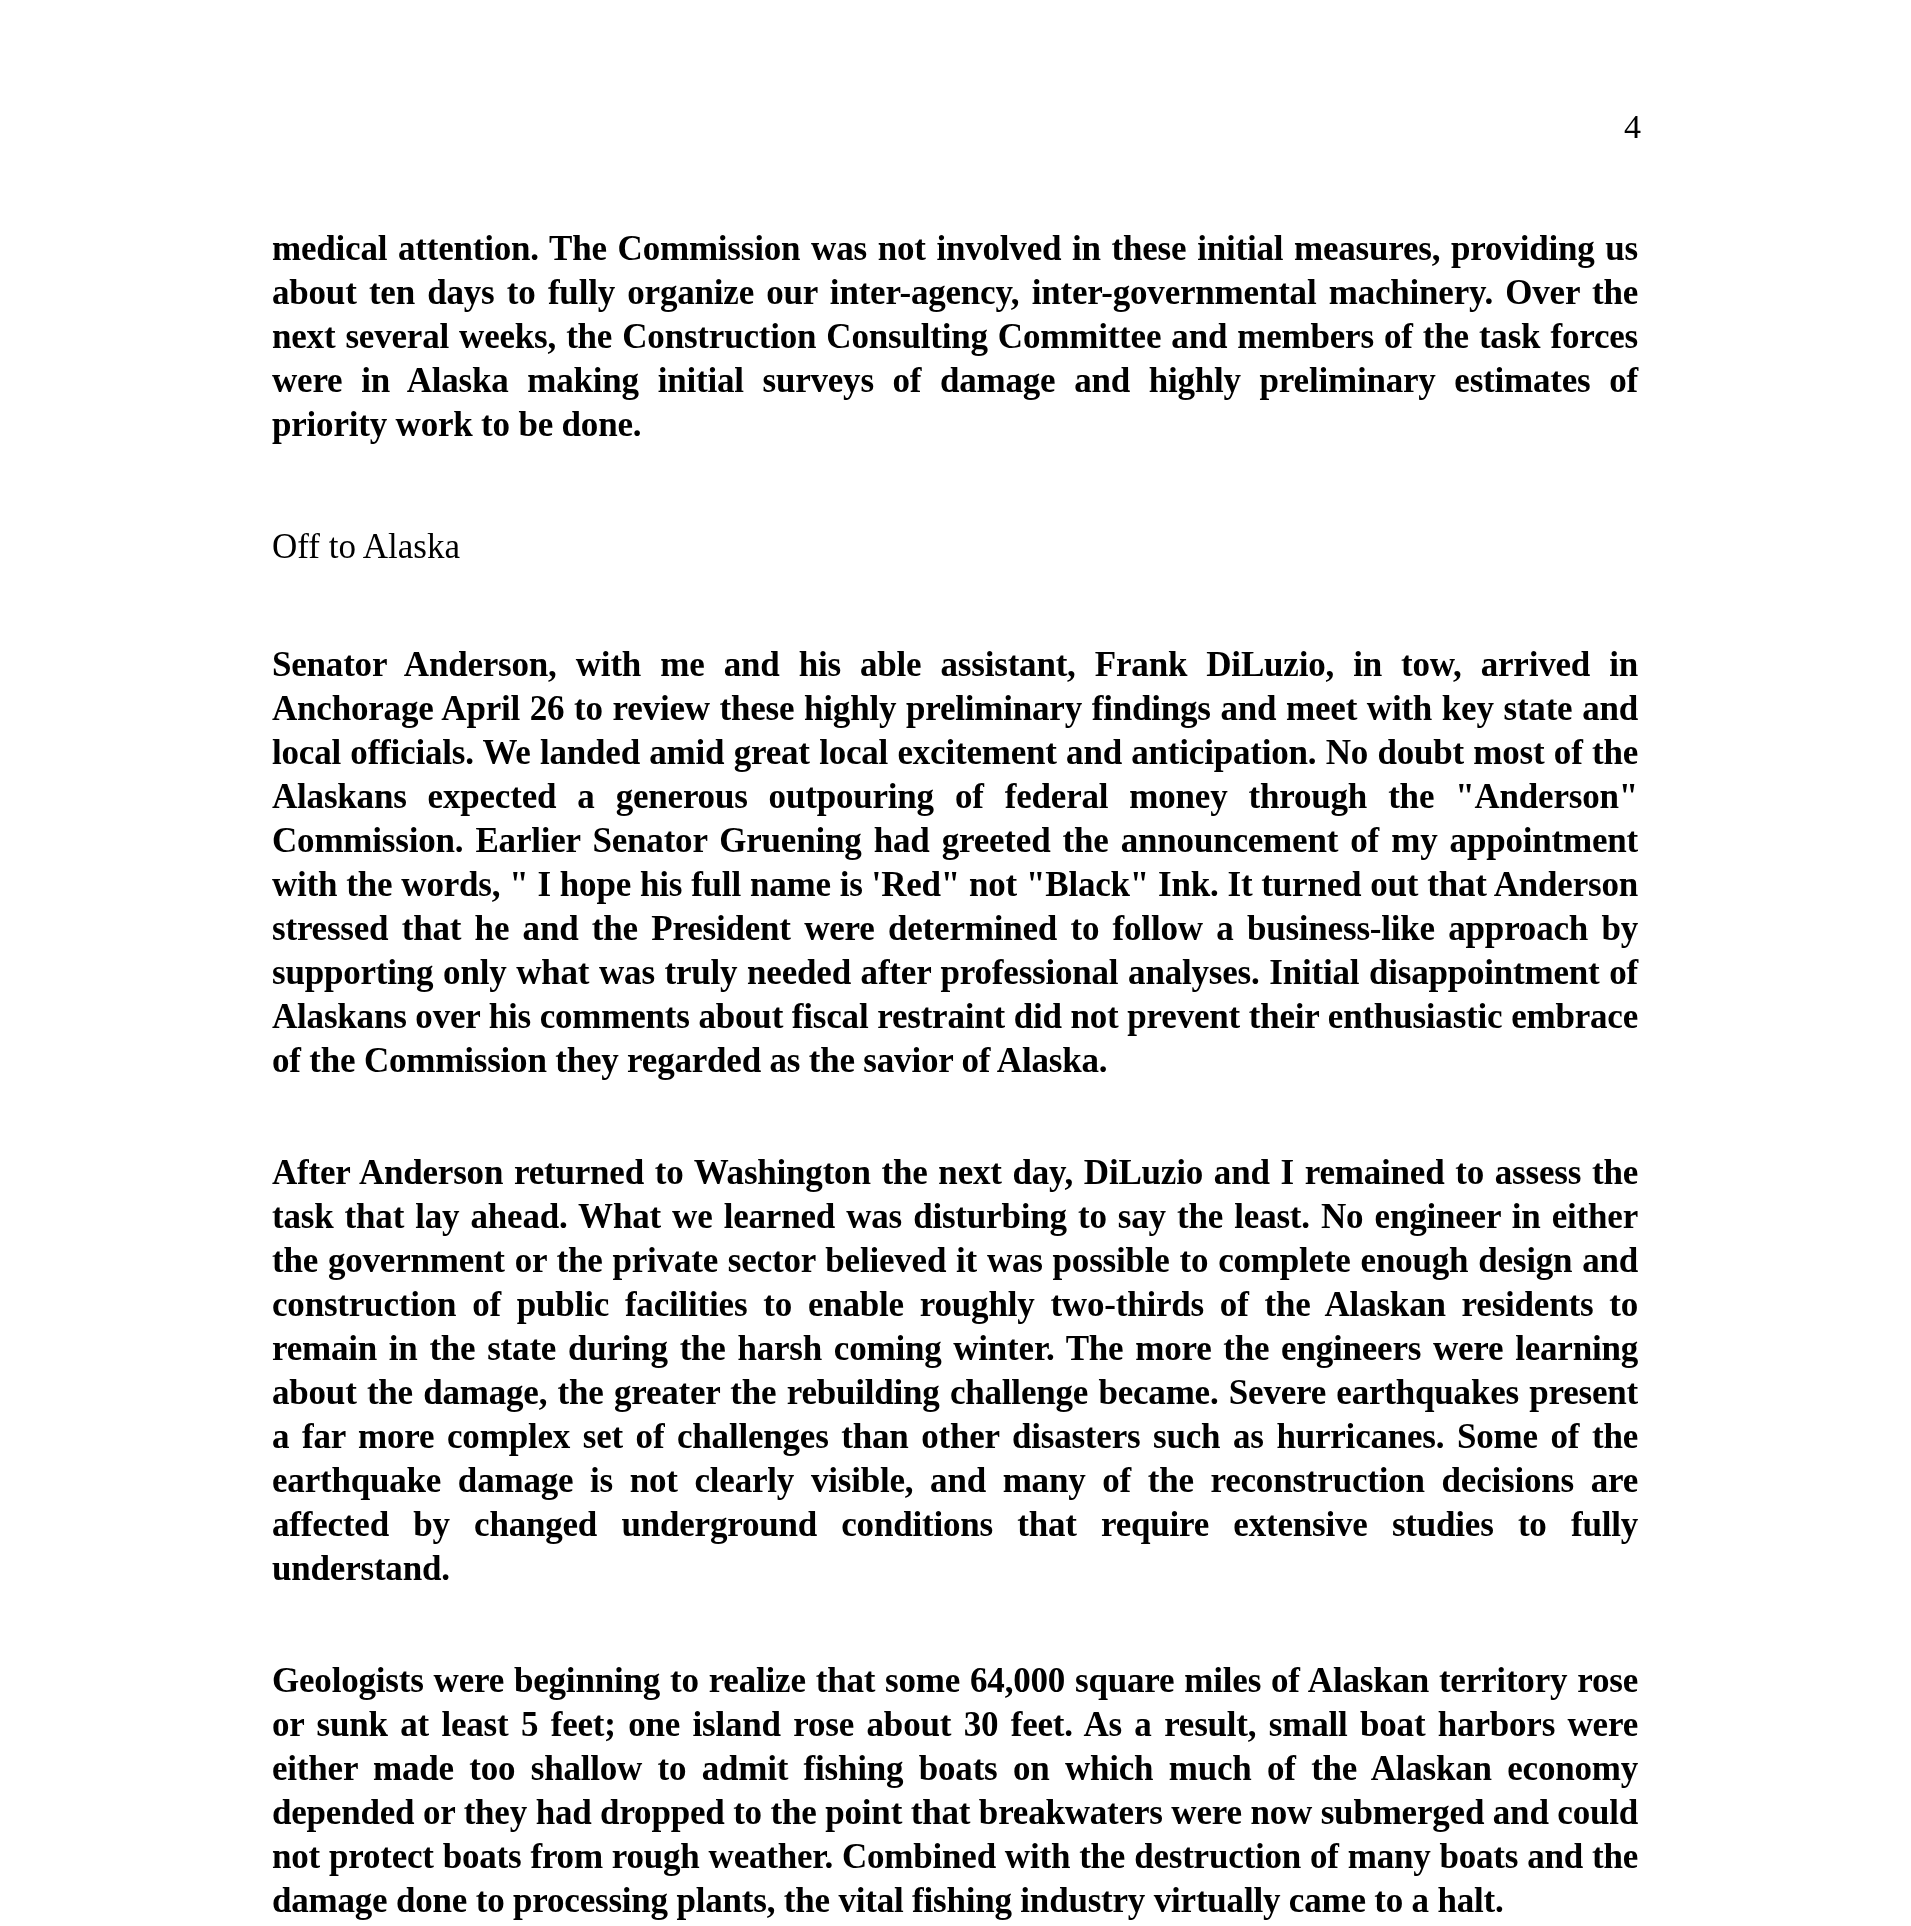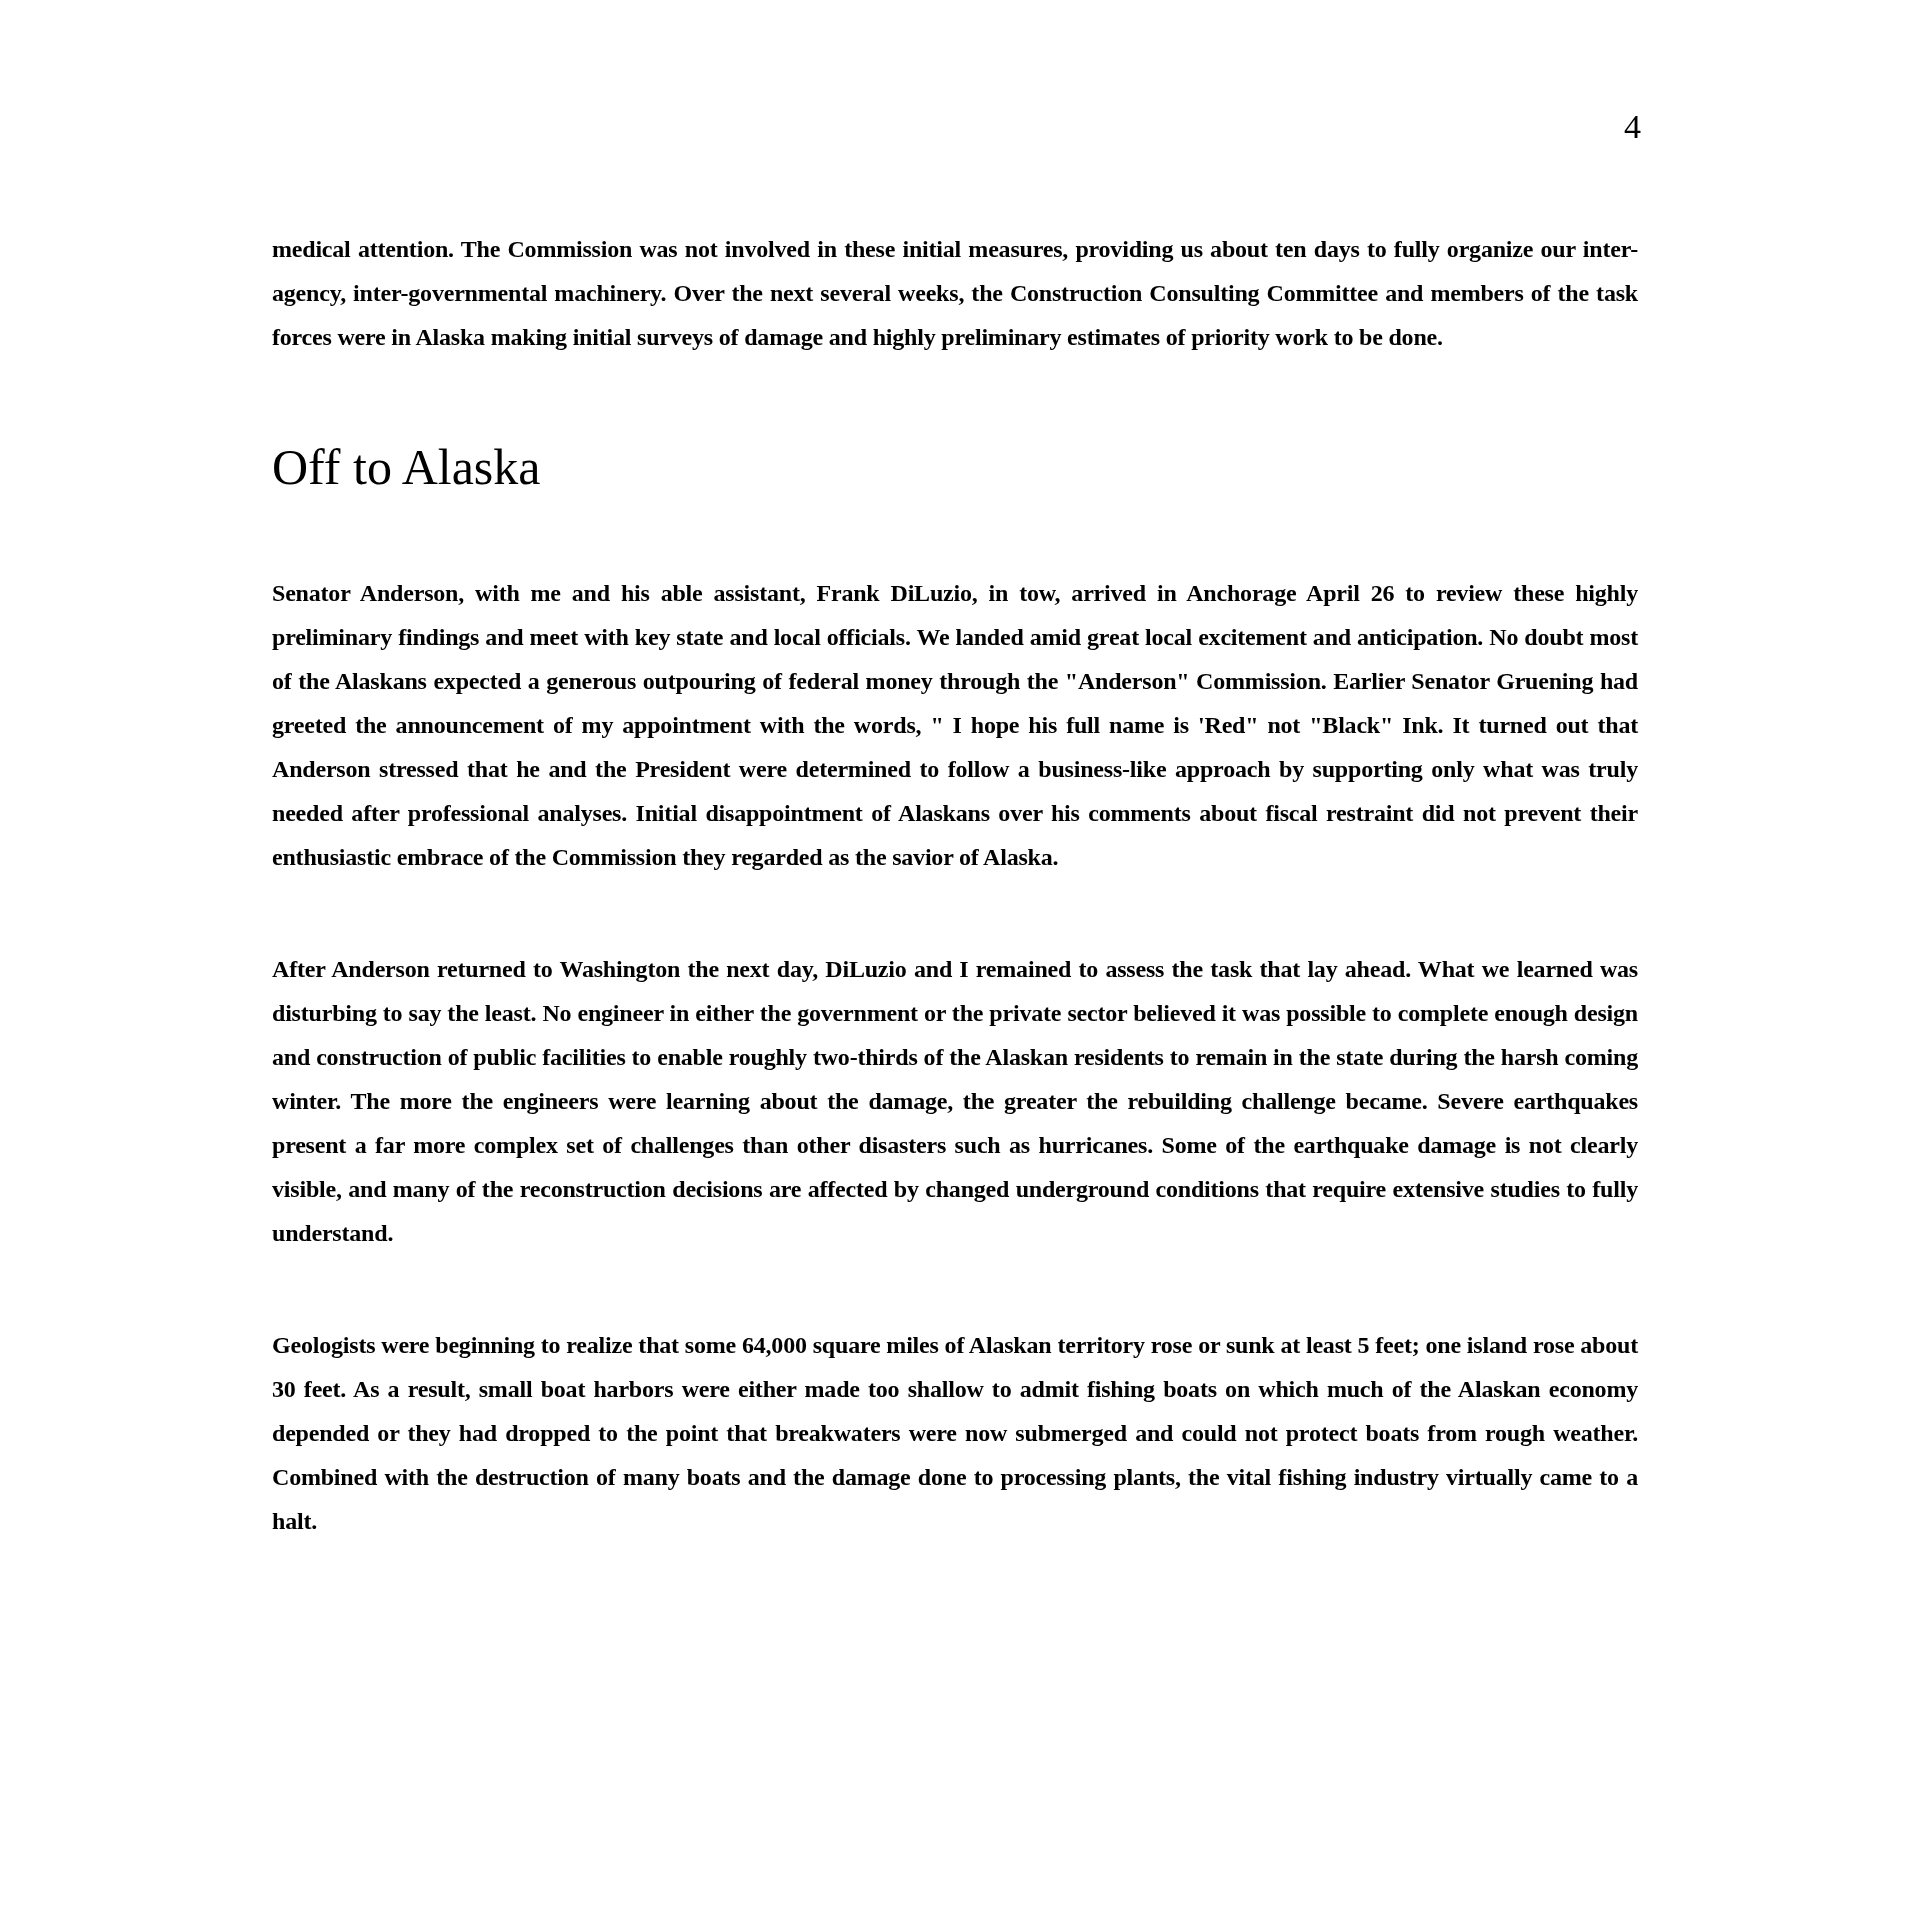--- a/index.html
+++ b/index.html
@@ -10,27 +10,27 @@
     font-family: "Liberation Serif", "DejaVu Serif", serif;
   }
   .page-number {
     position: absolute; left: 1624px; top: 110px;
     font-size: 34px; font-weight: normal; line-height: 1;
   }
   .content {
     position: absolute; left: 272px; top: 227px; width: 1366px;
   }
   .para {
-    font-size: 24px; font-weight: bold; line-height: 44px;
+    font-size: 35px; font-weight: bold; line-height: 44px;
     text-align: justify; margin: 0;
     letter-spacing: -0.2px;
   }
   .para + .para { margin-top: 68px; }
   .heading {
-    font-size: 50px; font-weight: normal; line-height: 1.1;
+    font-size: 35px; font-weight: normal; line-height: 1.1;
     margin: 81px 0 76px 0;
   }
 </style>
 </head>
 <body>
 
 <div class="page">
   <div class="page-number">4</div>
 
   <div class="content">

